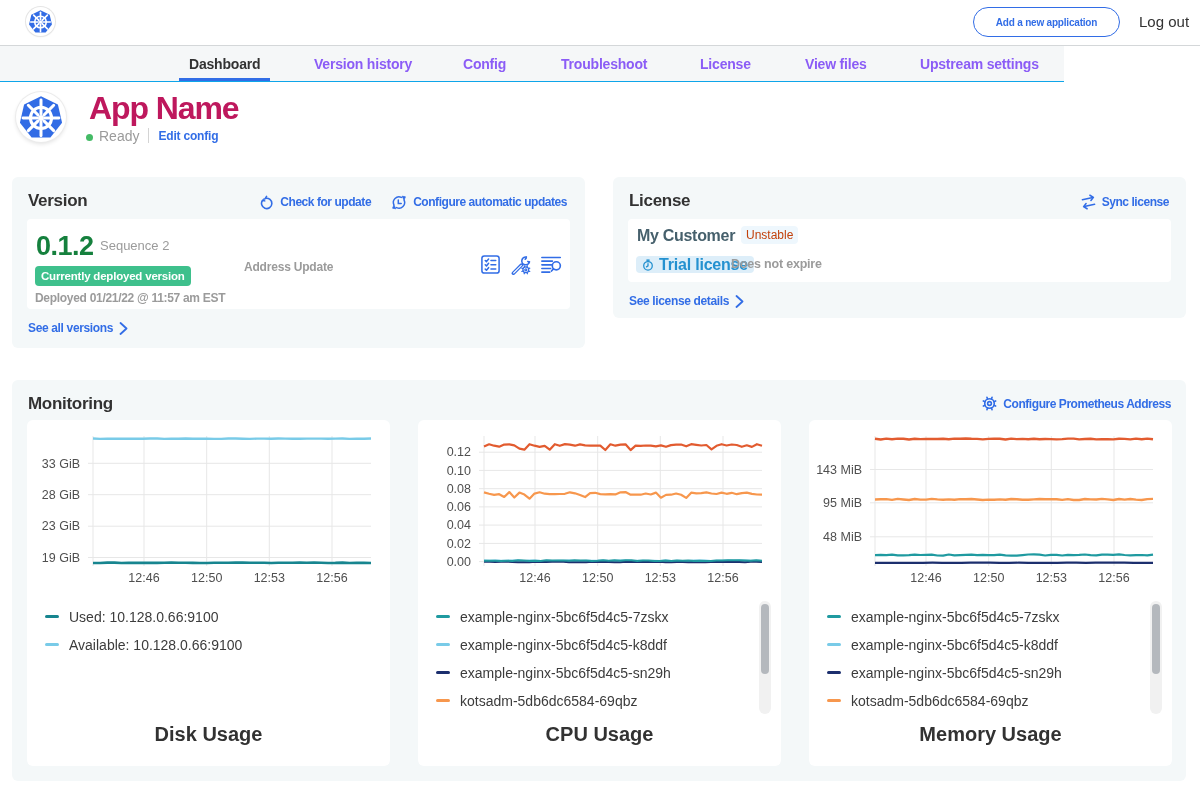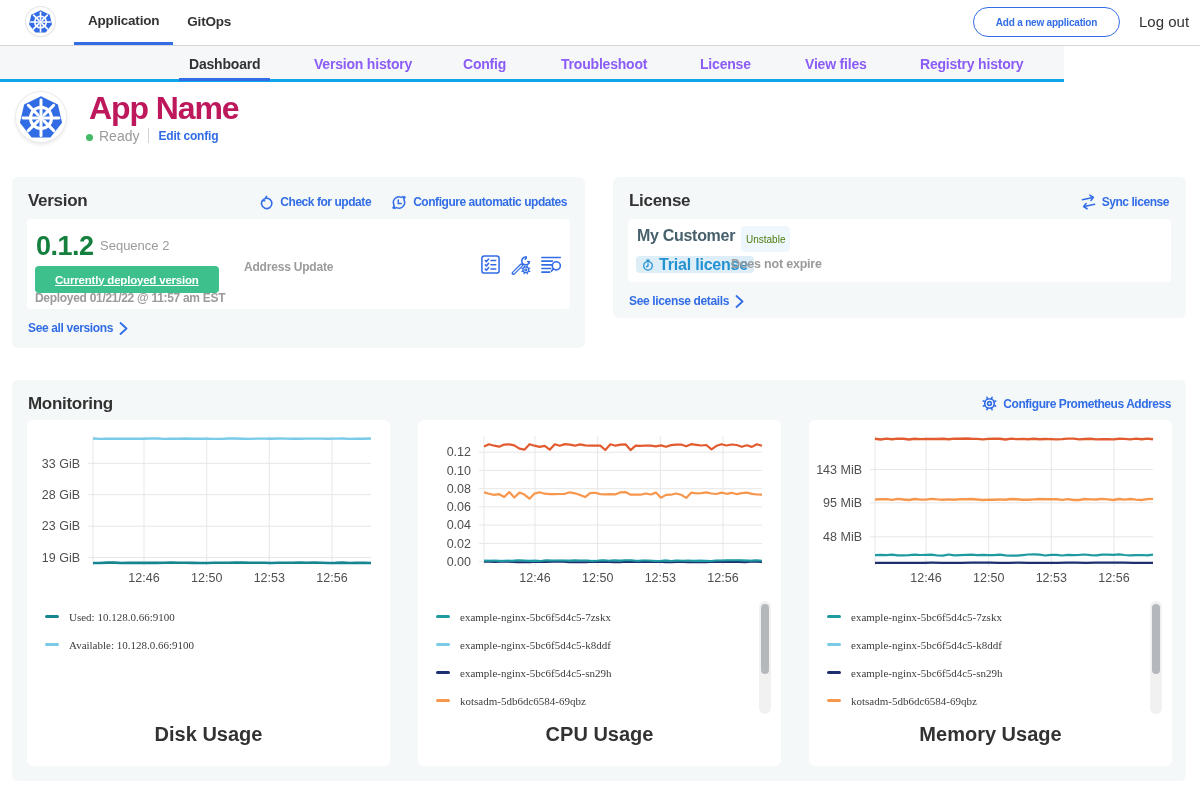--- a/index.html
+++ b/index.html
@@ -8,21 +8,21 @@
 body { position:relative; }
 
 .topbar { position:absolute; left:0; top:0; width:1200px; height:46px; background:#fff; border-bottom:1px solid #d4d7d9; }
 .klogo-sm { position:absolute; left:26px; top:7px; width:29px; height:29px; border-radius:50%; background:#fff; box-shadow:0 0 0 1px #e5e5e5, 0 1px 2px rgba(0,0,0,.08); }
 .toptabs { position:absolute; left:74px; top:0; height:46px; display:flex; }
 .toptab { height:45px; padding:0 14px 2px 14px; display:flex; align-items:center; font-size:13.5px; letter-spacing:-0.2px; font-weight:700; color:#323232; white-space:nowrap; }
 .toptab.active { border-bottom:3px solid #326de6; padding-top:1px; }
 .addapp { position:absolute; left:973px; top:7px; width:147px; height:30px; border:1px solid #326de6; border-radius:16px; color:#326de6; font-size:10px; letter-spacing:-0.2px; font-weight:700; display:flex; align-items:center; justify-content:center; white-space:nowrap; }
 .logout { position:absolute; left:1139px; top:0; height:42px; display:flex; align-items:center; font-size:15px; font-weight:500; color:#323232; }
 
-.subnav { position:absolute; left:0; top:46px; width:1064px; height:36px; background:#f5f7f8; border-bottom:3px solid #0ea5e9; }
+.subnav { position:absolute; left:0; top:46px; width:1064px; height:36px; background:#f5f7f8; border-bottom:1px solid #0ea5e9; }
 .snitem { position:absolute; top:0; height:35px; display:flex; align-items:center; font-size:14px; letter-spacing:-0.2px; font-weight:700; color:#8b5cf6; white-space:nowrap; }
 .snitem.active { color:#323232; font-weight:700; }
 .snitem.active:after { content:""; position:absolute; left:-10px; right:-10px; bottom:0; height:3px; background:#326de6; }
 
 .applogo { position:absolute; left:16px; top:92px; width:50px; height:50px; border-radius:50%; background:#fff; box-shadow:0 0 0 1px #ececec, 0 2px 4px rgba(0,0,0,.12); }
 .appname { position:absolute; left:89px; top:91px; font-size:32px; line-height:34px; font-weight:700; color:#be185d; letter-spacing:-1.1px; }
 .statusrow { position:absolute; left:86px; top:127px; height:17px; display:flex; align-items:center; }
 .dot { width:7px; height:7px; border-radius:50%; background:#44bb66; margin-right:6px; margin-top:3px; }
 .ready { font-size:14px; font-weight:500; color:#9b9b9b; }
 .vdiv { width:1px; height:15px; background:#d4d4d4; margin:0 9px; }
@@ -33,40 +33,40 @@
 .hlink { display:flex; align-items:center; font-size:12px; letter-spacing:-0.45px; font-weight:700; color:#326de6; white-space:nowrap; }
 .hlink svg { margin-right:6px; }
 .innercard { position:absolute; background:#fff; border-radius:4px; }
 .seelink { position:absolute; font-size:12px; letter-spacing:-0.35px; font-weight:700; color:#326de6; display:flex; align-items:center; }
 .chev { margin-left:6px; display:flex; }
 
 #vcard { left:12px; top:177px; width:573px; height:171px; }
 #vcard .innercard { left:15px; top:42px; width:543px; height:90px; }
 .vnum { position:absolute; left:9px; top:14px; font-size:27px; line-height:27px; font-weight:700; color:#15803d; letter-spacing:-0.5px; }
 .vseq { position:absolute; left:73px; top:19px; font-size:13px; font-weight:500; color:#9b9b9b; }
-.vbadge { position:absolute; left:8px; top:47px; height:27px; background:#3ec08c; border-radius:4px; color:#fff; font-size:11.5px; letter-spacing:-0.2px; font-weight:700; display:flex; align-items:center; padding:0 20px; white-space:nowrap;text-decoration:underline; }
+.vbadge { position:absolute; left:8px; top:47px; height:20px; background:#3ec08c; border-radius:4px; color:#fff; font-size:11.5px; letter-spacing:-0.2px; font-weight:700; display:flex; align-items:center; padding:0 6px; white-space:nowrap; }
 .vdeployed { position:absolute; left:8px; top:72px; font-size:12px; letter-spacing:-0.3px; font-weight:700; color:#9b9b9b; white-space:nowrap; }
 .vupstream { position:absolute; left:217px; top:41px; font-size:12px; letter-spacing:-0.2px; font-weight:700; color:#9b9b9b; }
 .vicons { position:absolute; right:8px; top:34px; display:flex; align-items:center; }
 
 #lcard { left:613px; top:177px; width:573px; height:141px; }
 #lcard .innercard { left:15px; top:42px; width:543px; height:63px; }
 .custname { position:absolute; left:9px; top:8px; font-size:16px; letter-spacing:-0.3px; font-weight:700; color:#46606c; }
-.unstable { position:absolute; left:113px; top:7px; height:26px; background:#eef7fd; border-radius:4px; color:#4d7c0f; font-size:10px; font-weight:500; display:flex; align-items:center; padding:0 5px; }
+.unstable { position:absolute; left:113px; top:7px; height:18px; background:#eef7fd; border-radius:4px; color:#c2410c; font-size:12px; font-weight:500; display:flex; align-items:center; padding:0 5px; }
 .trialbadge { position:absolute; left:8px; top:37px; height:17px; background:#ddeef9; border-radius:4px; color:#2491d0; font-size:16px; letter-spacing:-0.2px; font-weight:700; display:flex; align-items:center; padding:0 6px; }
 .noexpire { position:absolute; left:103px; top:38px; font-size:12.5px; letter-spacing:-0.2px; font-weight:700; color:#9b9b9b; }
 
 #mcard { left:12px; top:380px; width:1174px; height:401px; }
 .chartcard { position:absolute; top:40px; width:363px; height:346px; background:#fff; border-radius:6px; }
 #chart-disk { left:15px; } #chart-cpu { left:406px; } #chart-mem { left:797px; }
 .charttitle { position:absolute; left:0; width:100%; top:303px; text-align:center; font-size:20px; font-weight:700; color:#323232; }
 .legend { position:absolute; left:18px; }
 .lrow { display:flex; align-items:center; height:13px; margin-bottom:15px; }
 .ldash { width:14px; height:3px; border-radius:2px; margin-right:10px; flex:none; }
-.ltext { font-size:11px; color:#3c3c3c;font-family:Liberation Serif, serif; }
+.ltext { font-size:14px; color:#3c3c3c; }
 .scrollbar { position:absolute; right:10px; top:181px; width:12px; height:113px; background:#f1f1f1; border-radius:6px; }
 .scrollthumb { position:absolute; left:2px; top:3px; width:8px; height:70px; background:#b4b8bd; border-radius:4px; }
 </style>
 </head>
 <body>
 
 <div class="topbar">
   <div class="klogo-sm">
       <svg width="25" height="25" viewBox="0 0 100 100" style="display:block; margin:2px;">
         <polygon points="50.00,5.00 86.75,22.70 95.82,62.46 70.39,94.35 29.61,94.35 4.18,62.46 13.25,22.70" fill="#326ce5"></polygon>
@@ -77,36 +77,32 @@
           <line x1="56.4" y1="58.4" x2="77.6" y2="79.6"></line>
           <line x1="50.0" y1="61.0" x2="50.0" y2="91.0"></line>
           <line x1="43.6" y1="58.4" x2="22.4" y2="79.6"></line>
           <line x1="41.0" y1="52.0" x2="11.0" y2="52.0"></line>
           <line x1="43.6" y1="45.6" x2="22.4" y2="24.4"></line>
         </g>
         <circle cx="50" cy="52" r="23" fill="none" stroke="#fff" stroke-width="6.5"></circle>
         <circle cx="50" cy="52" r="6.5" fill="#fff"></circle>
       </svg>
     </div>
-  <div class="toptabs">
-    <div class="toptab active">Application</div>
-    <div class="toptab">GitOps</div>
-  </div>
   <div class="addapp">Add a new application</div>
   <div class="logout">Log out</div>
 </div>
 
 <div class="subnav">
   <div class="snitem active" style="left:189px;">Dashboard</div>
   <div class="snitem" style="left:314px;">Version history</div>
   <div class="snitem" style="left:463px;">Config</div>
   <div class="snitem" style="left:561px;text-align:center;">Troubleshoot</div>
   <div class="snitem" style="left:700px;">License</div>
   <div class="snitem" style="left:805px;">View files</div>
-  <div class="snitem" style="left:920px;">Registry history</div>
+  <div class="snitem" style="left:920px;">Upstream settings</div>
 </div>
 
 <div class="applogo">
     <svg width="46" height="46" viewBox="0 0 100 100" style="display:block; margin:2px;">
       <polygon points="50.00,5.00 86.75,22.70 95.82,62.46 70.39,94.35 29.61,94.35 4.18,62.46 13.25,22.70" fill="#326ce5"></polygon>
       <g stroke="#fff" stroke-width="6.5" stroke-linecap="round">
         <line x1="50.0" y1="43.0" x2="50.0" y2="13.0"></line>
         <line x1="56.4" y1="45.6" x2="77.6" y2="24.4"></line>
         <line x1="59.0" y1="52.0" x2="89.0" y2="52.0"></line>
         <line x1="56.4" y1="58.4" x2="77.6" y2="79.6"></line>

